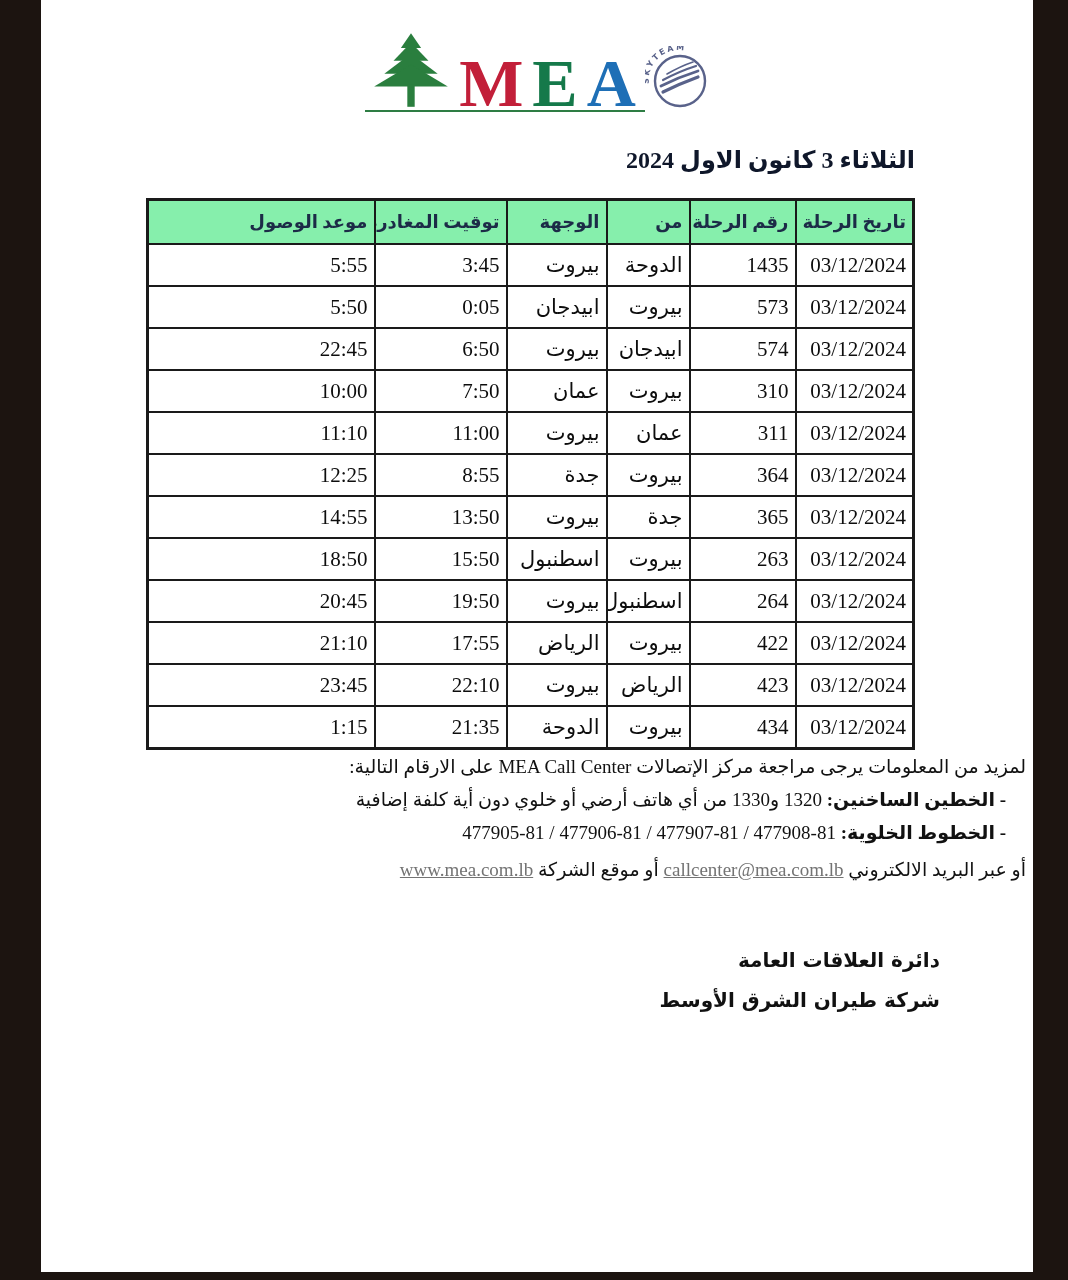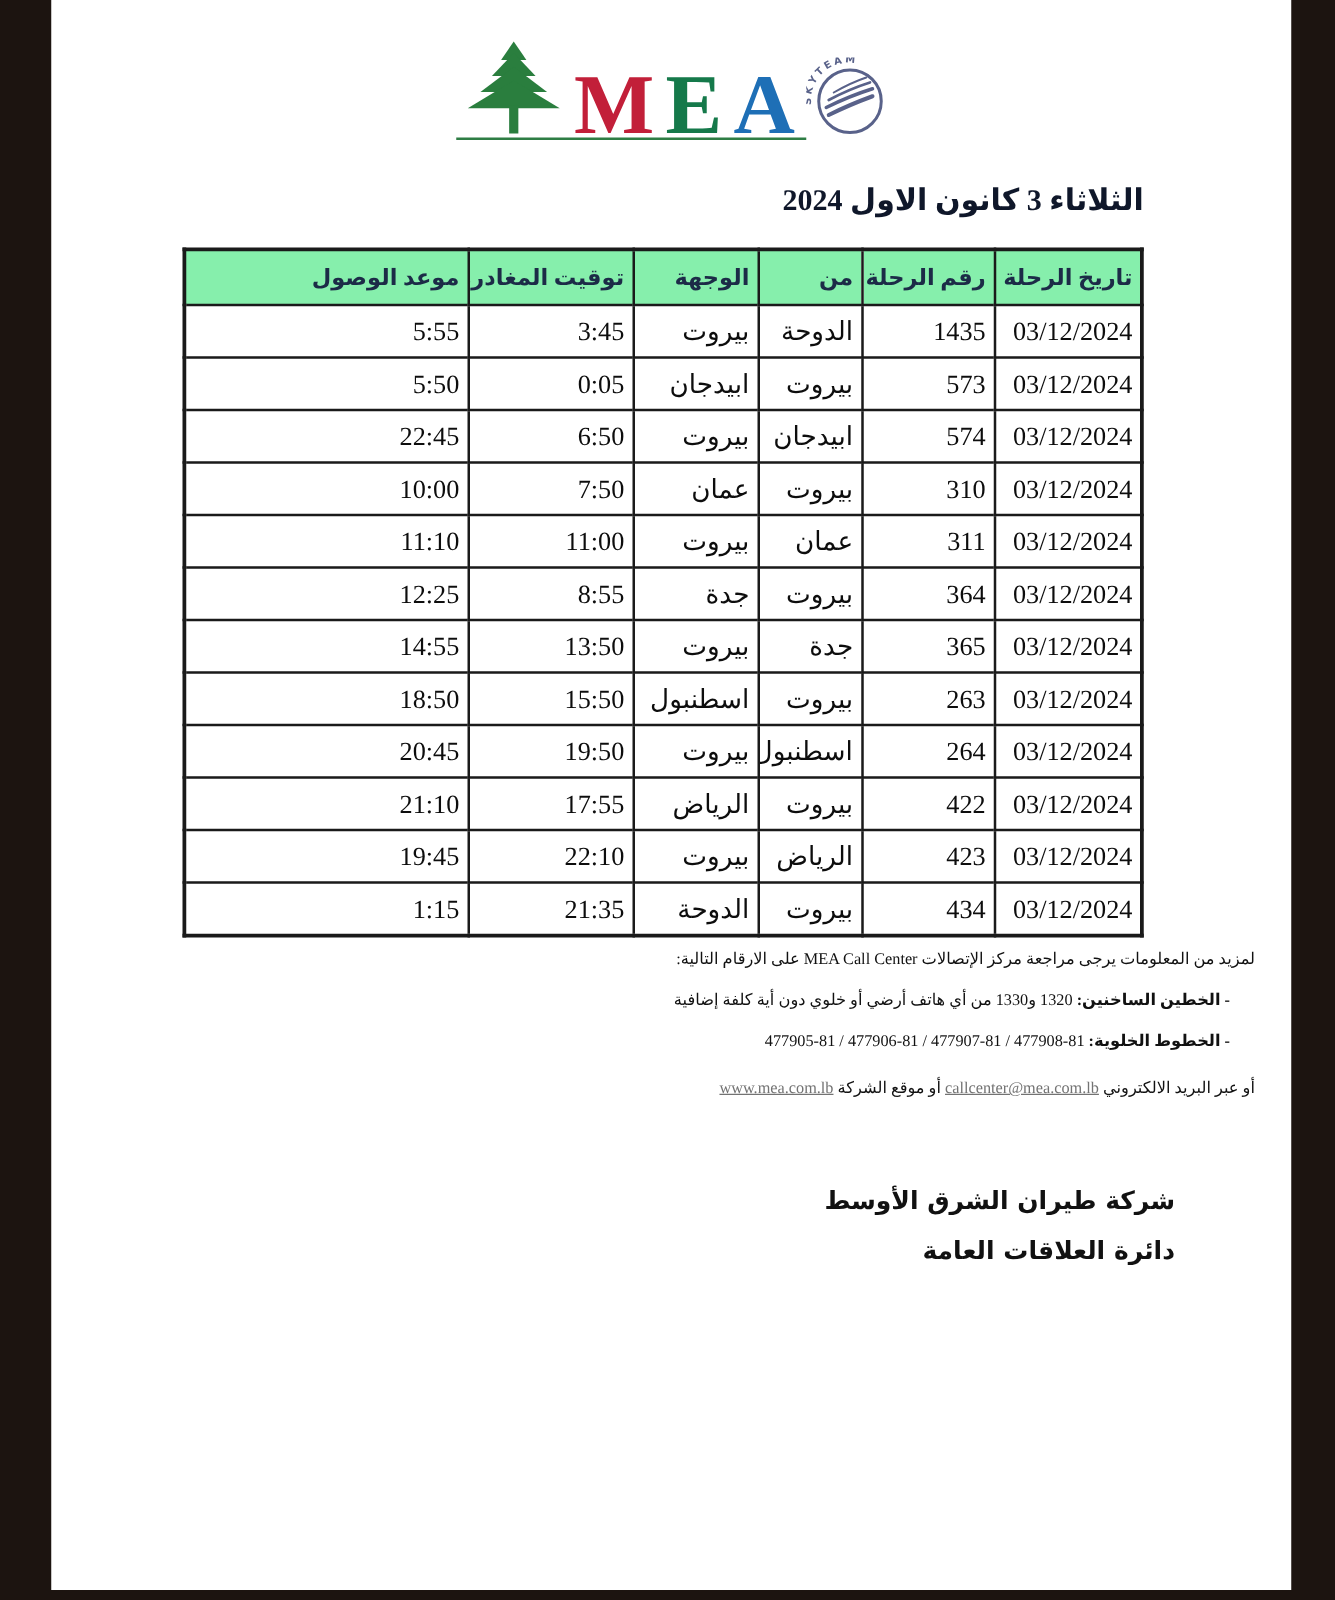--- a/index.html
+++ b/index.html
@@ -50,24 +50,24 @@
     padding:0 6px 0 2px;overflow:hidden;white-space:nowrap;
   }
   table.flights{border:3px solid #1a1a1a;}
   table.flights th{
     background:#86efac;height:42px;
     font-size:18px;font-weight:700;color:#1c2b47;
   }
   table.flights td{height:40px;font-size:21px;color:#0d0d0d;}
   
   .contact{
-    position:absolute;top:750px;right:29px;width:920px;
+    position:absolute;top:750px;right:7px;width:920px;
     text-align:right;direction:rtl;
     font-family:"Liberation Serif","DejaVu Sans",serif;
-    font-size:13px;line-height:33px;color:#111;
+    font-size:19px;line-height:33px;color:#111;
   }
   .contact .line{white-space:nowrap;}
   .contact .indent{padding-right:20px;}
   .bold{font-weight:700;}
   .contact a{color:#737373;text-decoration:underline;}
   .email-line{margin-top:4px;}
   
   .signature{
     position:absolute;top:940px;right:93px;
     text-align:right;direction:rtl;
@@ -209,38 +209,38 @@
       <td>الرياض</td>
       <td>17:55</td>
       <td>21:10</td>
     </tr>
         <tr>
       <td>03/12/2024</td>
       <td>423</td>
       <td>الرياض</td>
       <td>بيروت</td>
       <td>22:10</td>
-      <td>19:45</td>
+      <td>23:45</td>
     </tr>
         <tr>
       <td>03/12/2024</td>
       <td>434</td>
       <td>بيروت</td>
       <td>الدوحة</td>
       <td>21:35</td>
       <td>1:15</td>
     </tr>
       </tbody>
   </table>
 
   <div class="contact">
     <div class="line">لمزيد من المعلومات يرجى مراجعة مركز الإتصالات MEA Call Center على الارقام التالية:</div>
     <div class="line indent"><span class="bold">- الخطين الساخنين:</span> <span>1320 و1330 من أي هاتف أرضي أو خلوي دون أية كلفة إضافية</span></div>
     <div class="line indent"><span class="bold">- الخطوط الخلوية:</span> <span>81-477908 / 81-477907 / 81-477906 / 81-477905</span></div>
     <div class="line email-line"><span>أو عبر البريد الالكتروني</span> <a href="#">callcenter@mea.com.lb</a> <span>أو موقع الشركة</span> <a href="#">www.mea.com.lb</a></div>
   </div>
 
   <div class="signature">
+    <div>دائرة العلاقات العامة</div>
     <div>شركة طيران الشرق الأوسط</div>
-    <div>دائرة العلاقات العامة</div>
   </div>
 
 </div>
 
 </body></html>

